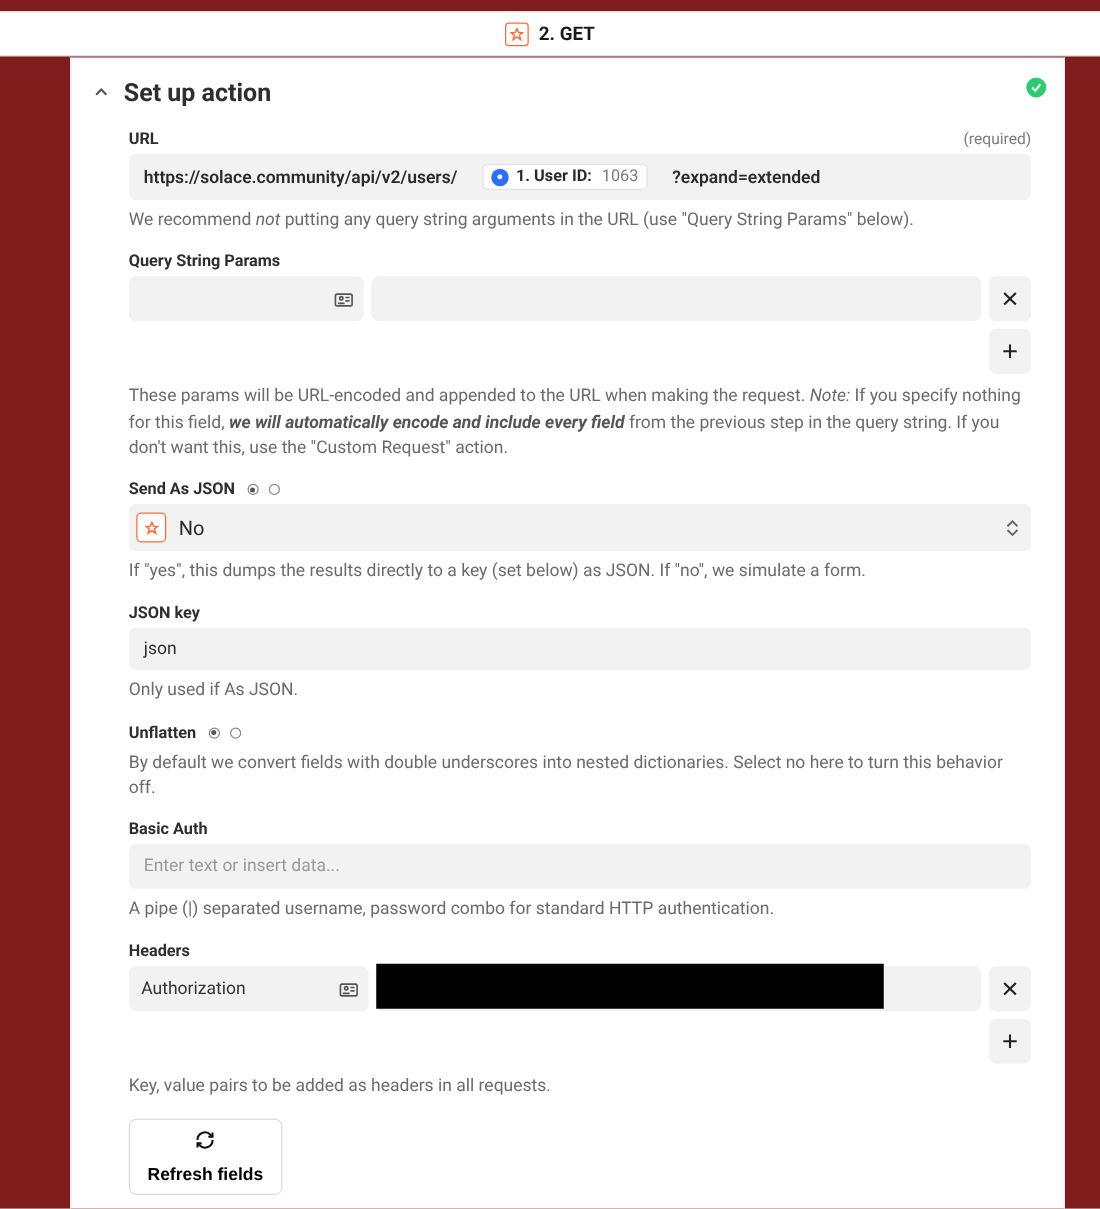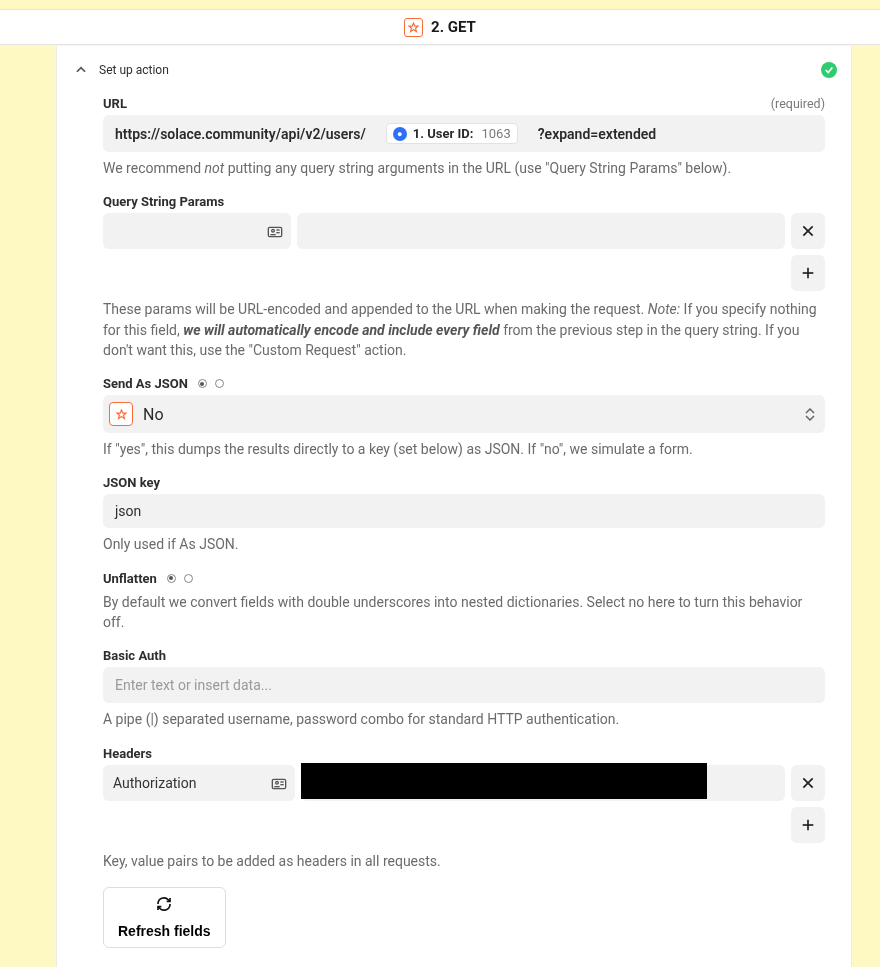--- a/index.html
+++ b/index.html
@@ -6,21 +6,21 @@
   html, body {
     font-family: -apple-system, BlinkMacSystemFont, "Segoe UI", Roboto, sans-serif;
     background: #f4f4f4;
     color: #2d2e2e;
     font-size: 14px;
     height: 100%;
   }
   .viewport {
     width: 880px;
     height: 967px;
-    background: #fef9c3;
+    background: #7f1d1d;
     position: relative;
     overflow: hidden;
   }
 
   
   .topbar {
     position: absolute;
     top: 9px;
     left: 0;
     right: 0;
@@ -64,21 +64,21 @@
     align-items: center;
     gap: 10px;
     margin-bottom: 18px;
     position: relative;
   }
   .section-header .chev {
     width: 16px; height: 16px;
     display:flex; align-items:center; justify-content:center;
     color:#555;
   }
-  .section-header .label { font-weight: 400; font-size: 12px; }
+  .section-header .label { font-weight: 700; font-size: 20px; }
   .status-check {
     position:absolute;
     right: -12px;
     top: 0;
     width: 16px; height:16px;
     background:#2ecc71;
     border-radius:50%;
     display:flex; align-items:center; justify-content:center;
   }
 

